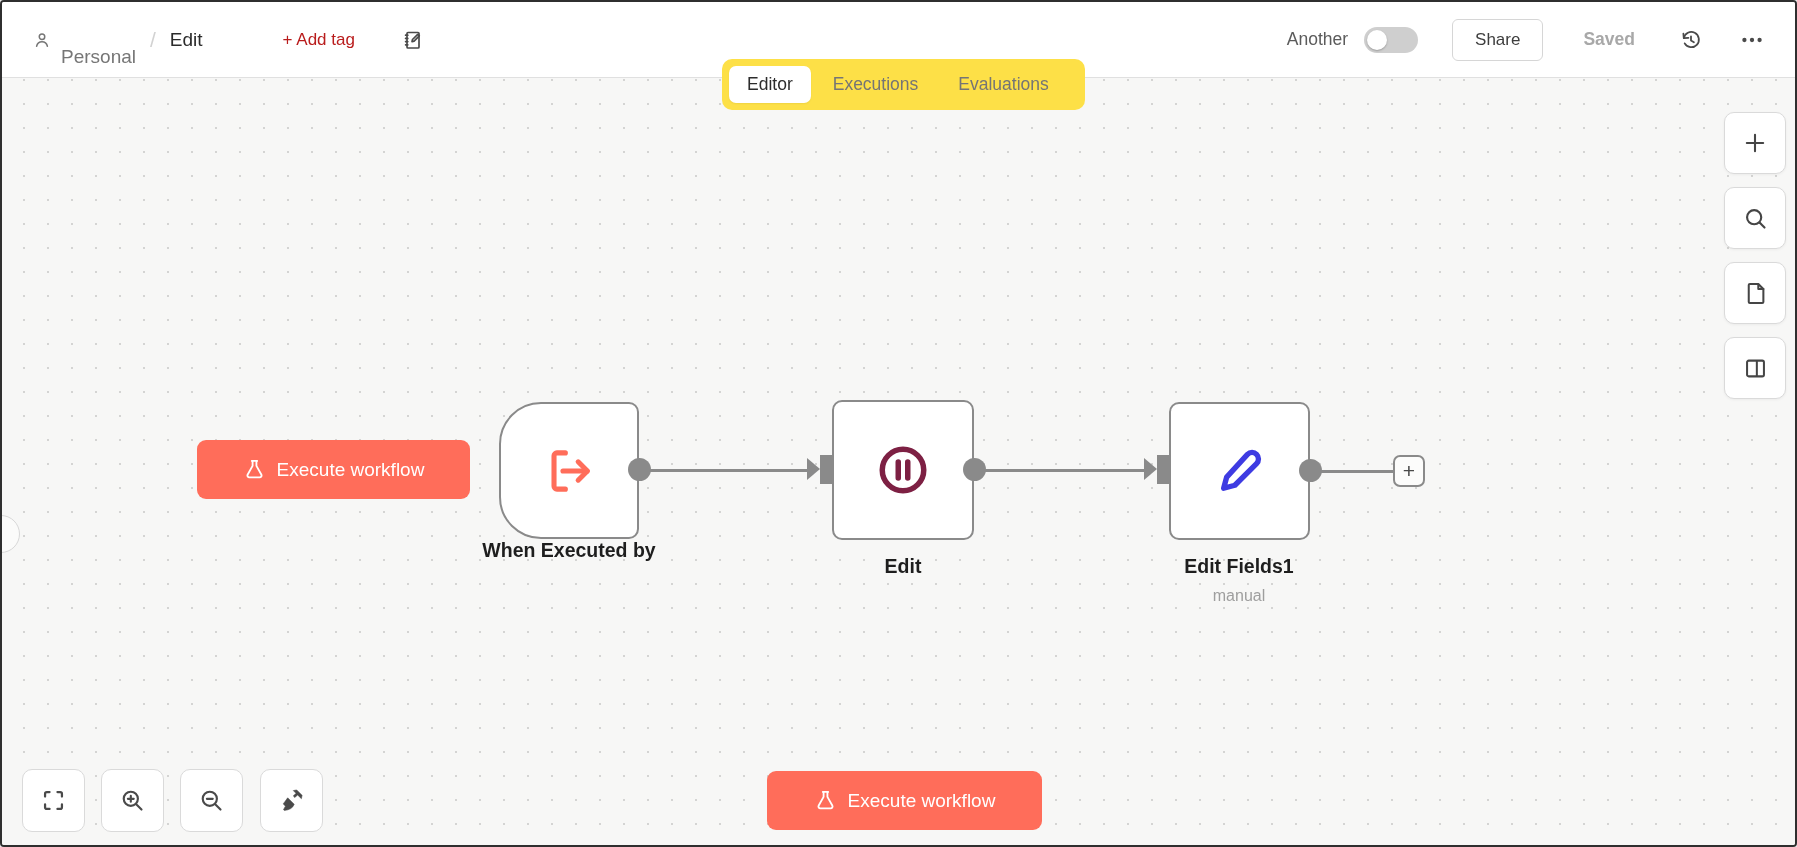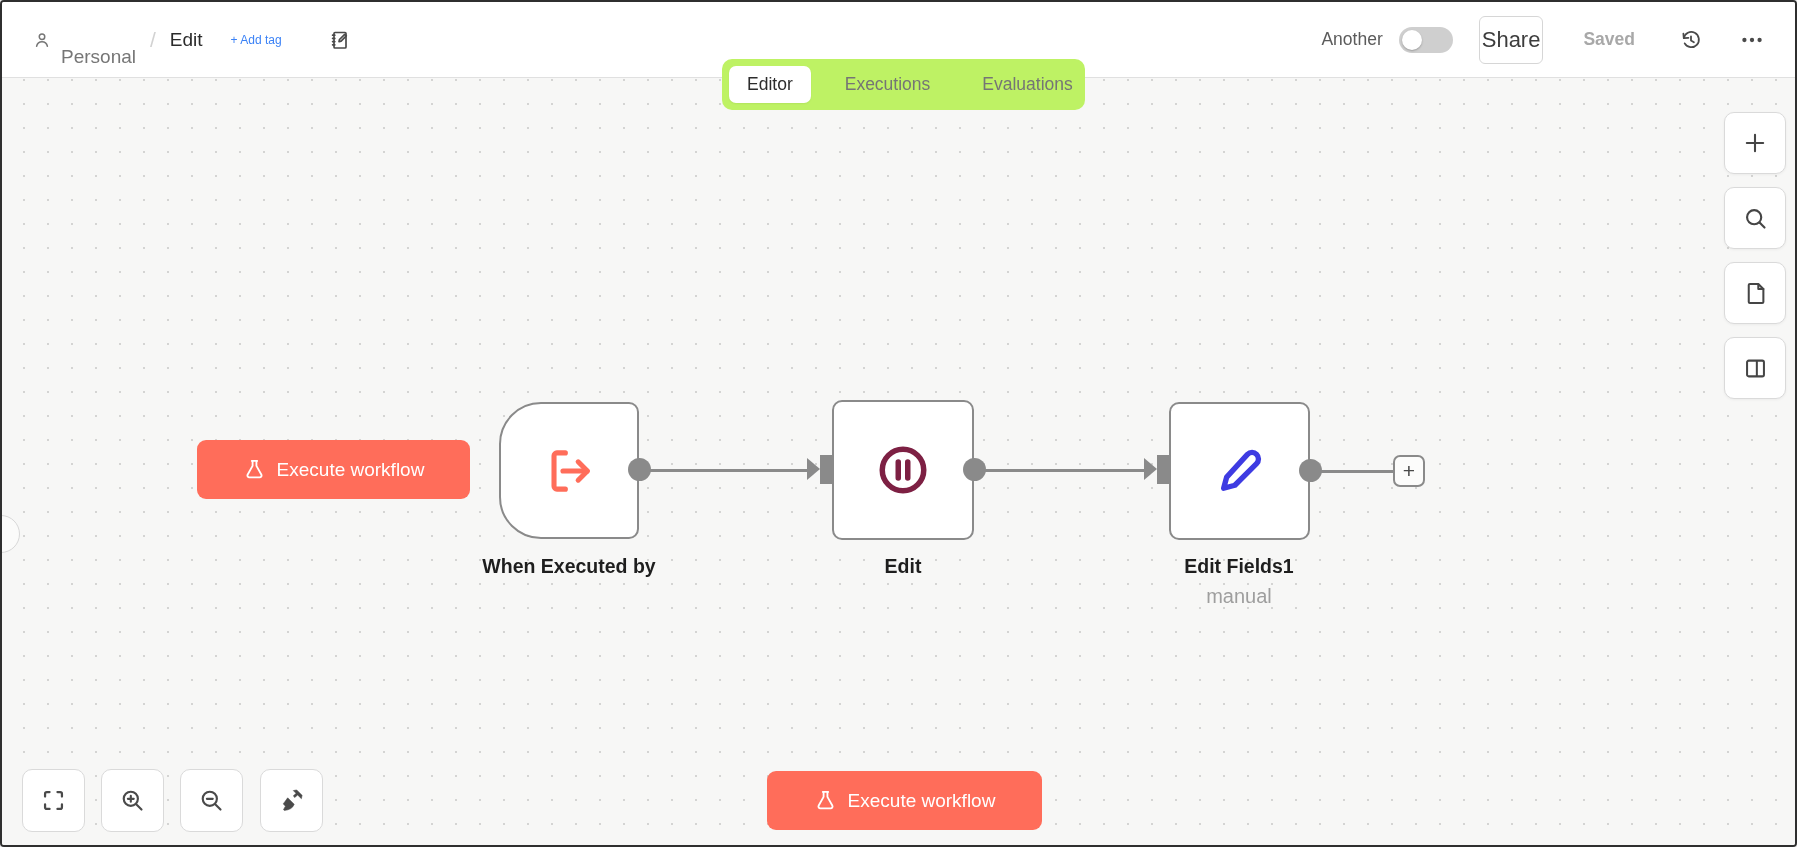--- a/index.html
+++ b/index.html
@@ -15,39 +15,39 @@
   .header{
     position:absolute; top:0; left:0; right:0; height:76px;
     background:#ffffff; border-bottom:1px solid #e0e0e0;
     display:flex; align-items:center; justify-content:space-between;
     padding:0 30px; z-index:4;
   }
   .hgroup{ display:flex; align-items:center; }
   .crumb-project{ color:#767676; font-size:19px; margin-left:9px; cursor:pointer;margin-top:35px; }
   .crumb-sep{ color:#d2d2d2; font-size:21px; margin:0 14px; }
   .wf-title{ color:#2b2b2b; font-size:19px; font-weight:500; }
-  .add-tag{ color:#3b82f6; font-size:12px; margin-left:28px; cursor:pointer; }
+  .add-tag{ color:#b91c1c; font-size:17px; margin-left:80px; cursor:pointer; }
   .journal{ margin-left:46px; display:flex; cursor:pointer; }
   .status-label{ color:#5b5b5b; font-size:17.5px; margin-right:16px; }
   .toggle{ width:54px; height:26px; background:#cfcfcf; border-radius:13px; position:relative; cursor:pointer; }
   .toggle .knob{ position:absolute; left:3px; top:3px; width:20px; height:20px; background:#ffffff; border-radius:50%; box-shadow:0 1px 2px rgba(0,0,0,.25); }
   .share-btn{
-    margin-left:26px; border:1px solid #d6d6d6; background:#fff; border-radius:6px;
-    font-size:22px; color:#3d3d3d; padding:10px 2px; cursor:pointer;
+    margin-left:34px; border:1px solid #d6d6d6; background:#fff; border-radius:6px;
+    font-size:17px; color:#3d3d3d; padding:10px 22px; cursor:pointer;
     font-family:"Liberation Sans", sans-serif;
   }
   .saved{ color:#a8a8a8; font-size:17.5px; margin-left:40px;font-weight:bold; }
   .icon-btn{ background:none; border:none; cursor:pointer; display:flex; align-items:center; }
   .hist{ margin-left:44px; }
   .more{ margin-left:36px; }
   
   .tabs{
     position:absolute; top:57px; left:720px; width:363px; height:51px;
-    background:#bef264; border-radius:10px; z-index:6;
-    display:flex; align-items:center; padding:6px 7px; gap:16px;
+    background:#fde047; border-radius:10px; z-index:6;
+    display:flex; align-items:center; padding:6px 7px; gap:4px;
   }
   .tab{ font-size:17.5px; color:#757575; padding:8px 18px; border-radius:7px; cursor:pointer; white-space:nowrap; }
   .tab.active{ background:#ffffff; color:#2c2c2c; font-weight:500; box-shadow:0 1px 2px rgba(0,0,0,.06); }
   
   .canvas{
     position:absolute; top:76px; left:0; right:0; bottom:0;
     background-color:#f7f7f6;
     background-image:radial-gradient(circle, #d4d4d3 1.3px, transparent 1.4px);
     background-size:24px 24px; background-position:10px 14px;
   }
@@ -83,24 +83,24 @@
   .add-node-btn{
     position:absolute; left:1391px; top:377px; width:32px; height:32px;
     background:#fcfcfb; border:2px solid #8a8a8a; border-radius:7px;
     font-size:21px; color:#4a4a4a; line-height:26px; text-align:center; cursor:pointer;
     font-family:"Liberation Sans", sans-serif; padding:0;
   }
   .node-label{
     position:absolute; text-align:center; font-size:19.5px; font-weight:600;
     color:#1e1e1e; line-height:26px; cursor:pointer;
   }
-  .lbl-trigger{ left:417px; top:475px; width:300px; }
+  .lbl-trigger{ left:417px; top:459px; width:300px; }
   .lbl-wait{ left:831px; top:475px; width:140px; }
   .lbl-edit{ left:1137px; top:475px; width:200px; }
-  .node-subtitle{ font-size:20px; font-weight:400; color:#9e9e9e; margin-top:4px; }
+  .node-subtitle{ font-size:16px; font-weight:400; color:#9e9e9e; margin-top:4px; }
   
   .sq-btn{
     position:absolute; width:63px; height:63px; background:#ffffff;
     border:1.5px solid #dadada; border-radius:10px; cursor:pointer;
     display:flex; align-items:center; justify-content:center;
   }
   .zoom-bar .sq-btn{ top:691px; }
   .right-rail .sq-btn{ left:1722px; width:62px; height:62px; box-shadow:0 1px 3px rgba(0,0,0,.05); }
 </style>
 </head>

